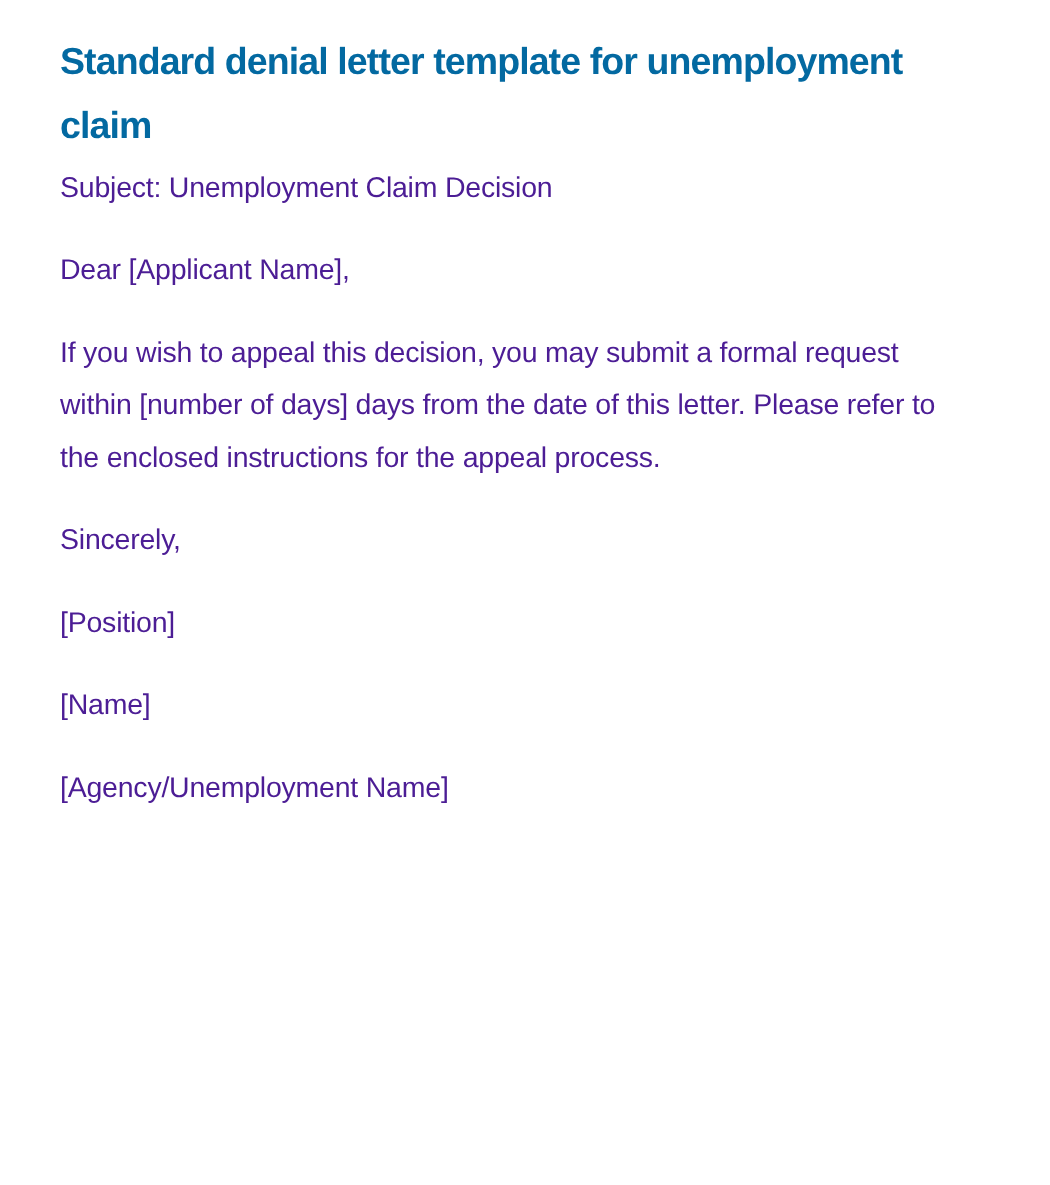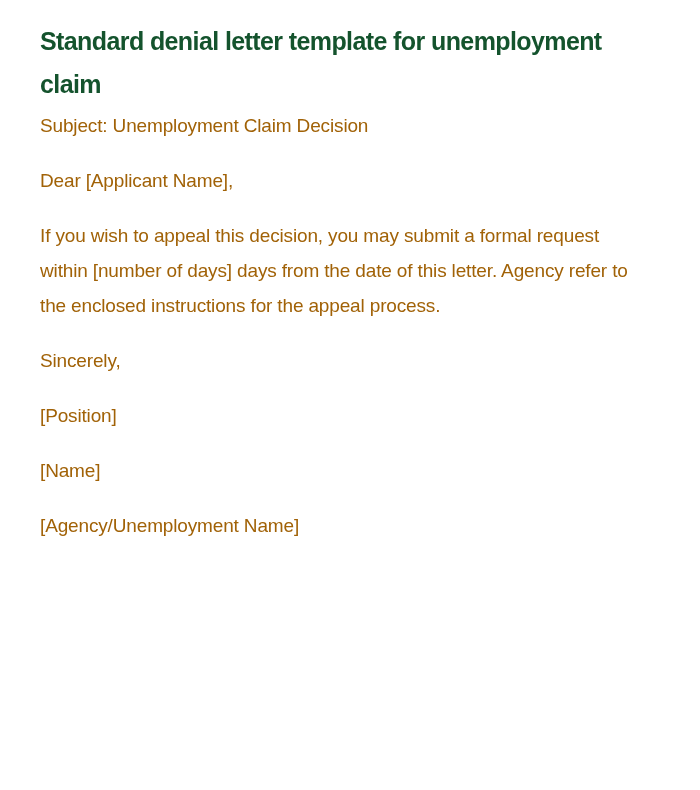--- a/index.html
+++ b/index.html
@@ -19,41 +19,41 @@
       padding: 20px 40px 0 40px;
       box-sizing: border-box;
       width: 700px;
     }
     .title {
       font-family: "Liberation Sans", sans-serif;
       font-weight: bold;
       font-size: 25px;
       line-height: 43px;
       letter-spacing: -0.6px;
-      color: #14532d;
+      color: #0369a1;
       margin: 0 0 0 0;
       width: 620px;
     }
     .para {
       font-size: 19px;
       line-height: 35px;
       margin: 0 0 20px 0;
-      color: #a16207;
+      color: #4c1d95;
       letter-spacing: -0.15px;
       width: 610px;
     }
     .para.first {
       margin-top: 2px;
     }
   </style>
 </head>
 <body>
 
 <div class="doc">
   <h1 class="title">Standard denial letter template for unemployment claim</h1>
   <p class="para first">Subject: Unemployment Claim Decision</p>
   <p class="para">Dear [Applicant Name],</p>
-  <p class="para">If you wish to appeal this decision, you may submit a formal request within [number of days] days from the date of this letter. Agency refer to the enclosed instructions for the appeal process.</p>
+  <p class="para">If you wish to appeal this decision, you may submit a formal request within [number of days] days from the date of this letter. Please refer to the enclosed instructions for the appeal process.</p>
   <p class="para">Sincerely,</p>
   <p class="para">[Position]</p>
   <p class="para">[Name]</p>
   <p class="para">[Agency/Unemployment Name]</p>
 </div>
 
 </body></html>

